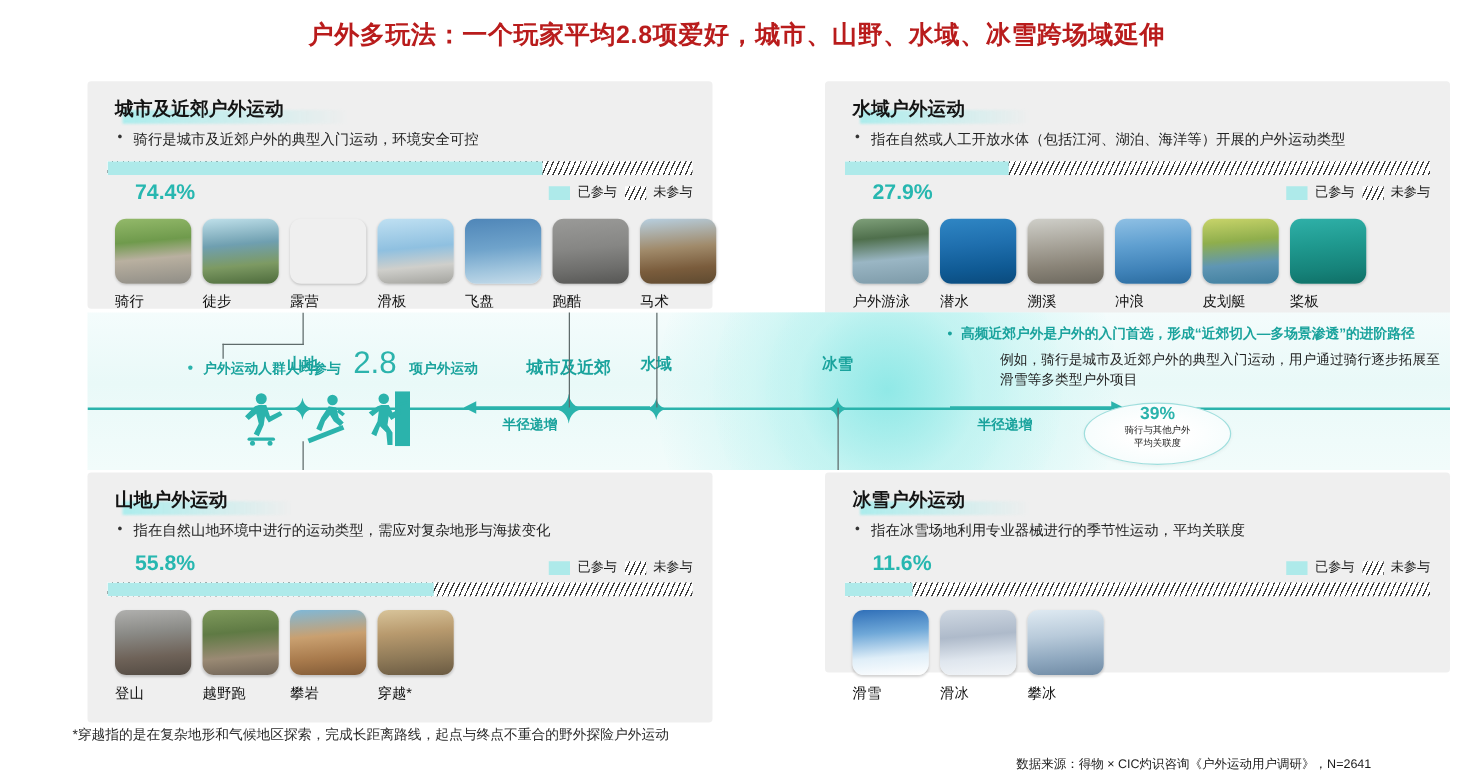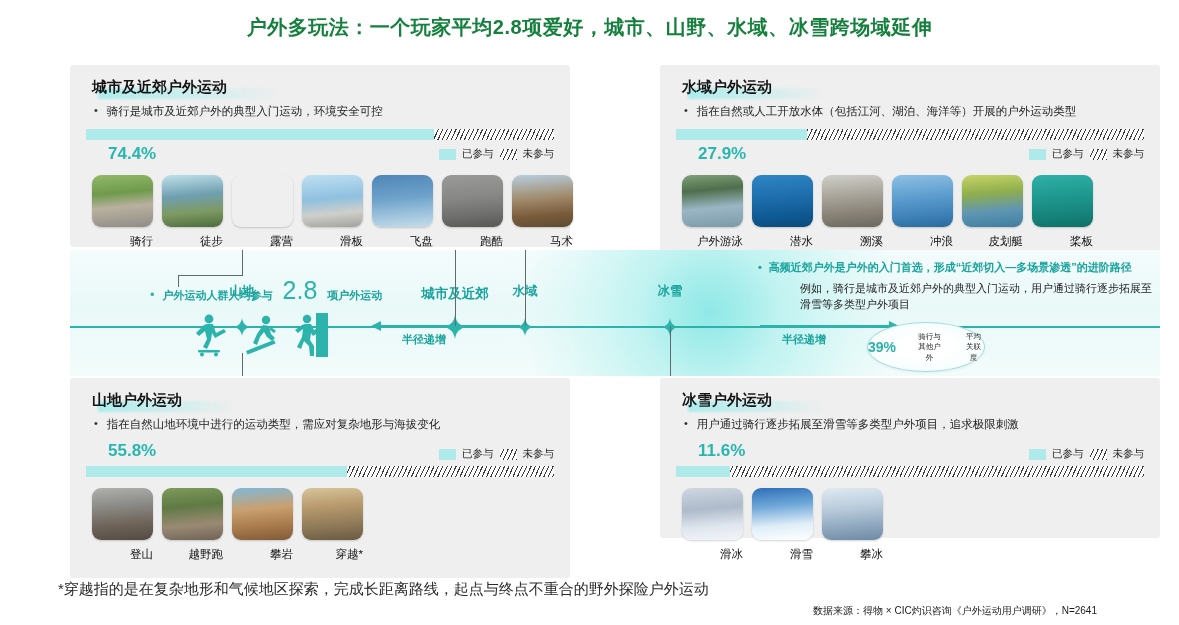--- a/index.html
+++ b/index.html
@@ -8,21 +8,21 @@
     background: #ffffff;
     font-family: "Liberation Sans", "DejaVu Sans", sans-serif;
     overflow: hidden;
   }
   #stage { position: relative; width: 1179px; height: 625px; background:#fff; }
 
   
   .title {
     position: absolute; top: 14px; left: 0; width: 1179px;
     text-align: center;
-    font-size: 20px; font-weight: 700; color: #15803d;
+    font-size: 20px; font-weight: 700; color: #b91c1c;
     letter-spacing: .5px;
   }
 
   
   .panel {
     position: absolute;
     background: #efefef;
     border-radius: 3px;
   }
   #panel-city   { left: 70px;  top: 65px;  width: 500px; height: 182px; }
@@ -83,21 +83,21 @@
 
   
   .thumbs { display: flex; gap: 9px; margin: 11px 0 0 22px; }
   .thumb { width: 61px; }
   .thumb .img {
     width: 61px; height: 52px; border-radius: 9px;
     background-size: cover; background-position: center;
     box-shadow: 0 1px 2px rgba(0,0,0,.18);
   }
   .thumb .cap {
-    margin-top: 7px; text-align: right;
+    margin-top: 7px; text-align: left;
     font-size: 11.5px; color: #101010; font-weight: 500;
   }
 
   
   #center {
     position: absolute; left: 70px; top: 250px; width: 1090px; height: 126px;
     background: linear-gradient(180deg,#f4fcfc 0%, #e9f9f8 45%, #f2fcfb 100%);
     overflow: hidden;
   }
   .glow {
@@ -149,31 +149,30 @@
 
   .insight { position: absolute; left: 688px; top: 10px; width: 400px; }
   .insight .head { display: flex; gap: 7px; font-size: 11px; font-weight: 700; color: #1aa39d; line-height: 1.35; }
   .insight .sub { margin: 5px 0 0 42px; font-size: 11px; color: #1f1f1f; line-height: 1.5; }
 
   .badges { position: absolute; left: 797px; top: 72px; display: flex; gap: 18px; }
   .badge {
     width: 118px; height: 50px; border-radius: 50%;
     border: 1px solid #9fdedd;
     background: radial-gradient(ellipse at center, #ffffff 30%, #f0fbfb 100%);
-    display: flex; align-items: center; justify-content: center;
+    display: flex; flex-direction: column; align-items: center; justify-content: flex-start;
     box-shadow: 0 1px 3px rgba(0,0,0,.06);
-    gap: 19px;
   }
   .badge .bnum { font-size: 14px; font-weight: 700; color: #2bb3ac; line-height: 1.05; }
   .badge .btxt { font-size: 7.5px; color: #1c1c1c; text-align: center; line-height: 1.35; margin-top: 1px; }
 
   
   .footnote {
     position: absolute; left: 58px; top: 580px;
-    font-size: 15px; color: #2a2a2a;
+    font-size: 11px; color: #2a2a2a;
   }
   .source {
     position: absolute; right: 82px; top: 604px;
     font-size: 10px; color: #1a1a1a;
   }
 </style>
 </head>
 <body>
 
 <div id="stage">
@@ -317,44 +316,44 @@
           <div class="img" style="background-image: linear-gradient(175deg, rgb(216, 196, 154) 0%, rgb(184, 154, 110) 35%, rgb(143, 122, 88) 70%, rgb(106, 90, 66) 100%);"></div>
           <div class="cap">穿越*</div>
         </div>
       </div>
   </div>
 
   <div class="panel bottom" id="panel-snow">
     <div class="panel-head">冰雪户外运动</div>
     <div class="panel-desc">
       <span class="dot">•</span>
-      <span>用户通过骑行逐步拓展至滑雪等多类型户外项目，追求极限刺激</span>
+      <span>指在冰雪场地利用专业器械进行的季节性运动，平均关联度</span>
     </div>
     <div class="legend-row">
       <span class="pct">11.6%</span>
       <span class="legend">
         <i class="sw-solid"></i>
         <span>已参与</span>
         <i class="sw-hatch"></i>
         <span>未参与</span>
       </span>
     </div>
     <div class="bar-wrap">
       <div class="bar">
         <div class="fill" id="fill-snow" style="width: 11.6%;"></div>
       </div>
     </div>
     <div class="thumbs" id="thumbs-snow">
         <div class="thumb">
+          <div class="img" style="background-image: linear-gradient(175deg, rgb(47, 111, 184) 0%, rgb(111, 168, 216) 35%, rgb(223, 238, 248) 70%, rgb(255, 255, 255) 100%);"></div>
+          <div class="cap">滑雪</div>
+        </div>
+        <div class="thumb">
           <div class="img" style="background-image: linear-gradient(175deg, rgb(207, 216, 226) 0%, rgb(174, 186, 202) 40%, rgb(223, 230, 238) 72%, rgb(242, 245, 248) 100%);"></div>
           <div class="cap">滑冰</div>
-        </div>
-        <div class="thumb">
-          <div class="img" style="background-image: linear-gradient(175deg, rgb(47, 111, 184) 0%, rgb(111, 168, 216) 35%, rgb(223, 238, 248) 70%, rgb(255, 255, 255) 100%);"></div>
-          <div class="cap">滑雪</div>
         </div>
         <div class="thumb">
           <div class="img" style="background-image: linear-gradient(175deg, rgb(223, 234, 242) 0%, rgb(184, 202, 218) 40%, rgb(143, 168, 191) 72%, rgb(111, 138, 164) 100%);"></div>
           <div class="cap">攀冰</div>
         </div>
       </div>
   </div>
 
   <div id="center">
     <div class="glow" id="glow1"></div>

